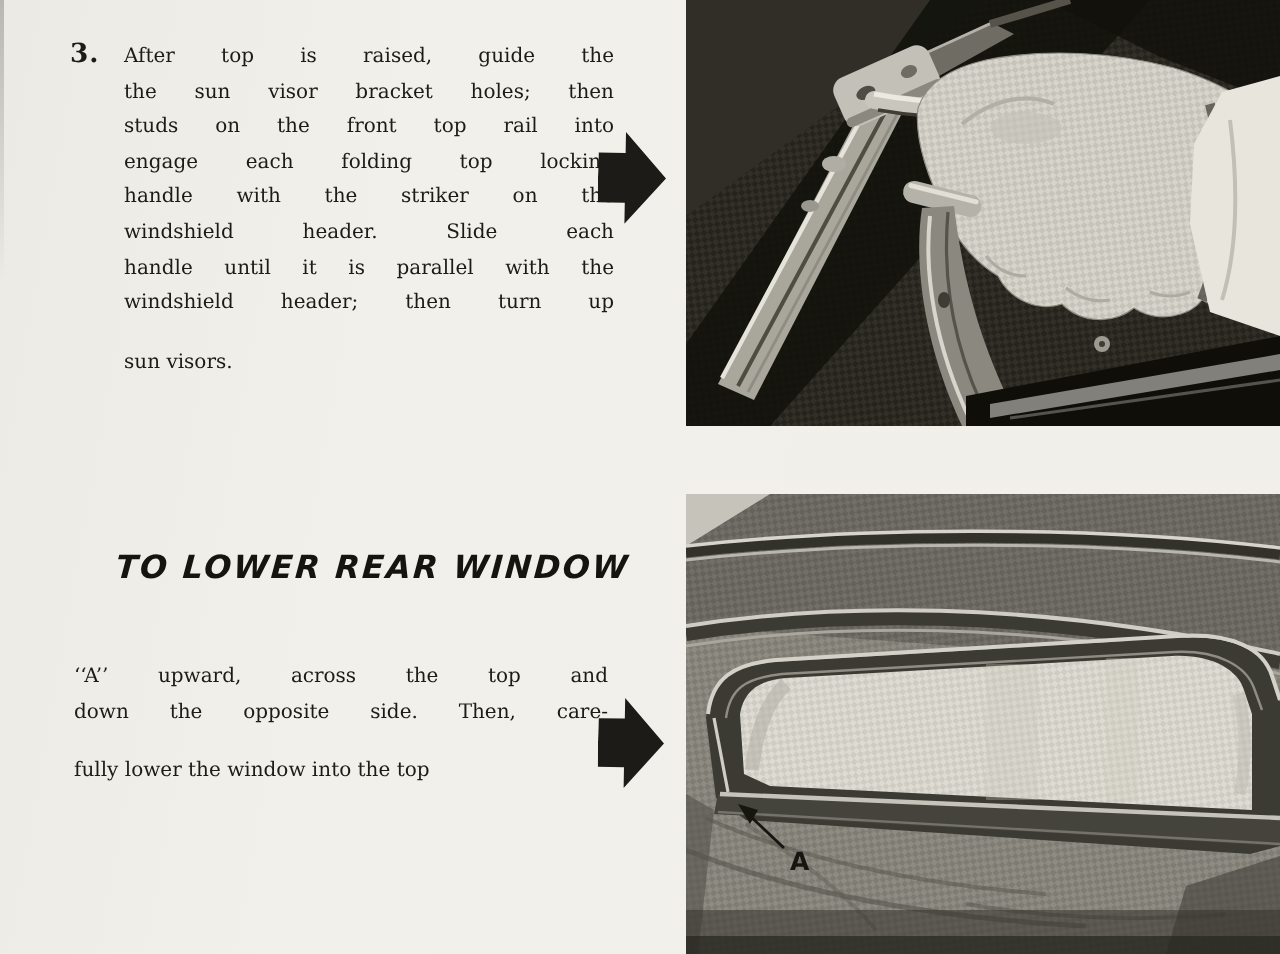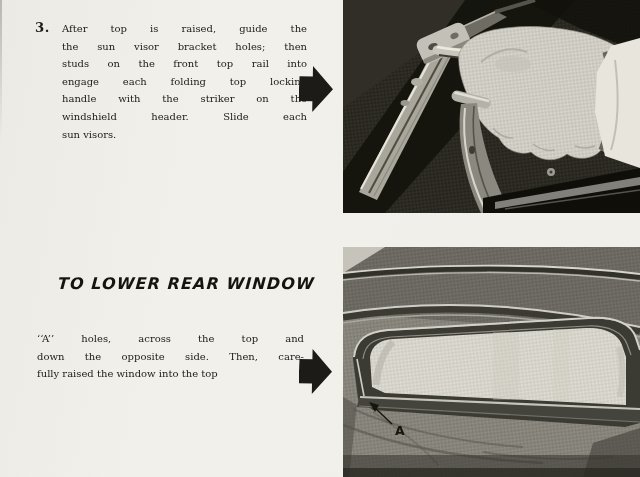--- a/index.html
+++ b/index.html
@@ -10,21 +10,21 @@
     font-family:"DejaVu Serif", serif;
     color:#1c1b17;
   }
   .scan-edge{position:absolute;left:0;top:0;width:2px;height:140px;
     background:linear-gradient(#b9b7b1,#dddbd5 70%,rgba(221,219,213,0));}
   
   .step-number{position:absolute;left:35px;top:20px;width:22px;
     font-size:13.2px;font-weight:bold;letter-spacing:.5px;}
   .para{position:absolute;font-size:10px;line-height:17.6px;}
   .para .tline{text-align:justify;text-align-last:justify;white-space:normal;}
-  .para .tline:last-child{text-align-last:left;}
+  .para .tline:last-child{text-align-last:left;margin-top:12px;}
   #para-step{left:62px;top:20px;width:245px;}
   #para-zip{left:37px;top:330px;width:267px;}
   .section-heading{position:absolute;left:58px;top:274px;width:260px;
     font-family:"DejaVu Sans", sans-serif;font-weight:bold;font-style:italic;
     font-size:16px;letter-spacing:1.1px;color:#15140f;transform:skewX(-4deg);}
   
   .ptr-arrow{position:absolute;background:#1c1b18;
     clip-path:polygon(0 23%,40% 23%,40% 0,100% 50%,40% 100%,40% 77%,0 77%);}
   #arrow-1{left:299px;top:66px;width:34px;height:46px;transform:rotate(1deg);}
   #arrow-2{left:299px;top:349px;width:33px;height:45px;transform:rotate(1deg);}
@@ -40,31 +40,33 @@
 <div class="scan-edge"></div>
 
 <div class="step-number">3.</div>
 <div class="para" id="para-step">
     <div class="tline">After top is raised, guide the</div>
     <div class="tline">the sun visor bracket holes; then</div>
     <div class="tline">studs on the front top rail into</div>
     <div class="tline">engage each folding top locking</div>
     <div class="tline">handle with the striker on the</div>
     <div class="tline">windshield header. Slide each</div>
+    <div class="tline">handle until it is parallel with the</div>
+    <div class="tline">windshield header; then turn up</div>
     <div class="tline">sun visors.</div>
   </div>
 
 <div class="ptr-arrow" id="arrow-1"></div>
 
 <div class="section-heading">TO LOWER REAR WINDOW</div>
 
 <div class="para" id="para-zip">
-    <div class="tline">‘‘A’’ holes, across the top and</div>
+    <div class="tline">‘‘A’’ upward, across the top and</div>
     <div class="tline">down the opposite side. Then, care-</div>
-    <div class="tline">fully raised the window into the top</div>
+    <div class="tline">fully lower the window into the top</div>
   </div>
 
 <div class="ptr-arrow" id="arrow-2"></div>
 
 <svg class="photo" id="photo-top" width="297" height="213" viewBox="0 0 297 213">
   <defs>
     <pattern id="ht1d" patternUnits="userSpaceOnUse" width="5" height="5" patternTransform="rotate(38)">
       <rect width="5" height="5" fill="#24231d"></rect>
       <rect width="2.5" height="2.5" fill="#322f27"></rect>
       <rect x="2.5" y="2.5" width="2.5" height="2.5" fill="#322f27"></rect>

